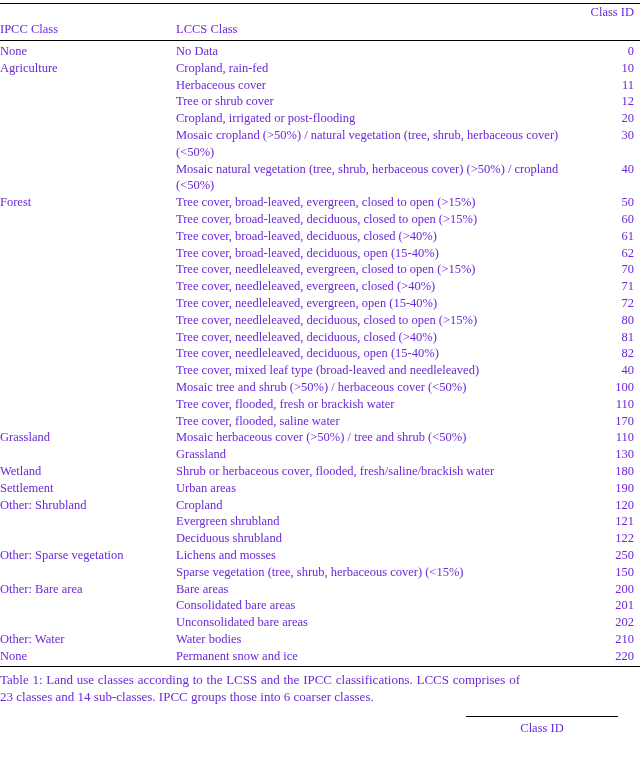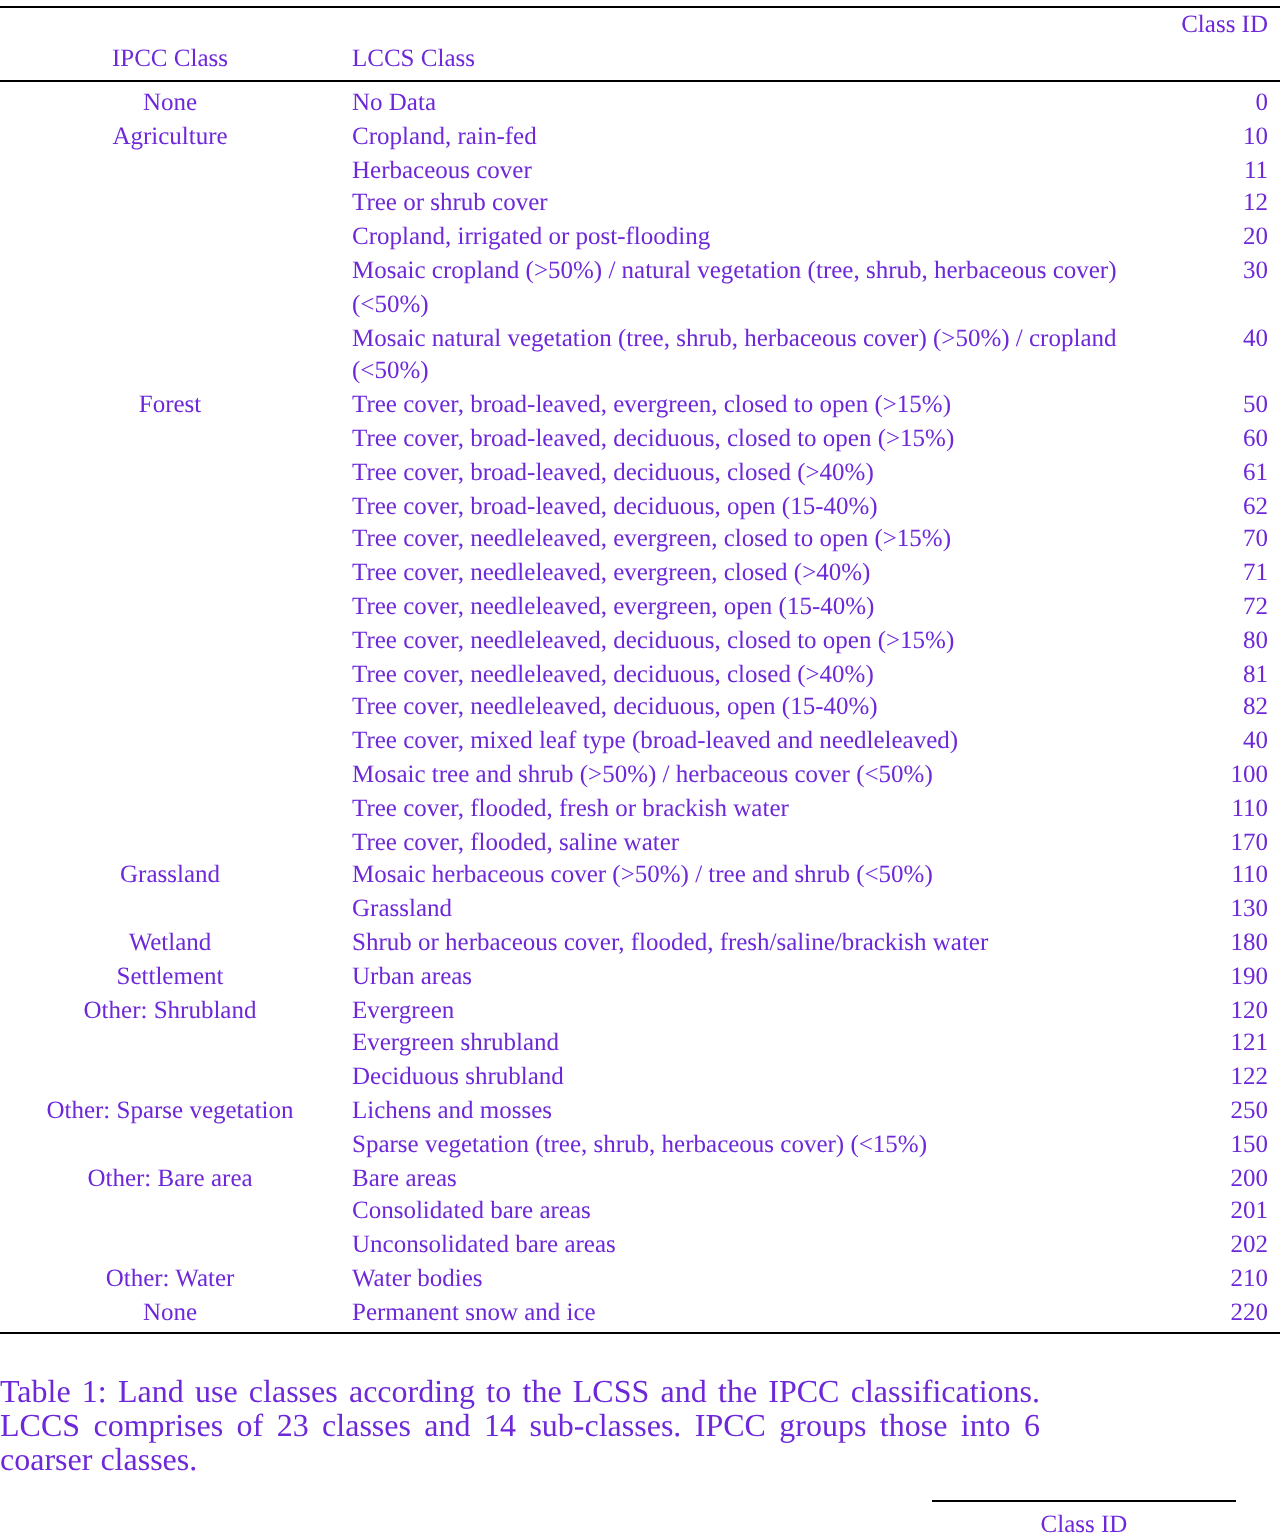--- a/index.html
+++ b/index.html
@@ -29,26 +29,26 @@
     vertical-align: top;
     line-height: 16.8px;
   }
   .classes-table thead th { line-height: 17px; }
   .classes-table thead tr.hdr-row2 th { border-bottom: 1.2px solid #000000; padding-bottom: 2px; }
   .classes-table tbody tr:first-child td { padding-top: 2px; }
   .classes-table tbody tr:last-child td { border-bottom: 1.6px solid #000000; padding-bottom: 2px; }
   col.c-ipcc { width: 170px; }
   col.c-lccs { width: 405px; }
   col.c-id   { width: 65px; }
-  .col-ipcc { text-align: center; }
+  .col-ipcc { text-align: left; }
   .col-lccs { text-align: left; padding-left: 6px !important; margin-top: 12px; }
   .col-id   { text-align: right; padding-right: 6px !important; }
   .caption {
-    margin-top: 21px;
-    font-size: 16px;
+    margin-top: 4px;
+    font-size: 13px;
     line-height: 17px;
     text-align: justify;
     width: 520px;
   }
   .next-table {
     margin-top: 11px;
     margin-left: auto;
     margin-right: 22px;
     width: 152px;
     border-top: 1.6px solid #000000;
@@ -204,21 +204,21 @@
           <td class="col-lccs">Shrub or herbaceous cover, flooded, fresh/saline/brackish water</td>
           <td class="col-id">180</td>
         </tr>
         <tr>
           <td class="col-ipcc">Settlement</td>
           <td class="col-lccs">Urban areas</td>
           <td class="col-id">190</td>
         </tr>
         <tr>
           <td class="col-ipcc">Other: Shrubland</td>
-          <td class="col-lccs">Evergreen</td>
+          <td class="col-lccs">Cropland</td>
           <td class="col-id">120</td>
         </tr>
         <tr>
           <td class="col-ipcc"></td>
           <td class="col-lccs">Evergreen shrubland</td>
           <td class="col-id">121</td>
         </tr>
         <tr>
           <td class="col-ipcc"></td>
           <td class="col-lccs">Deciduous shrubland</td>

